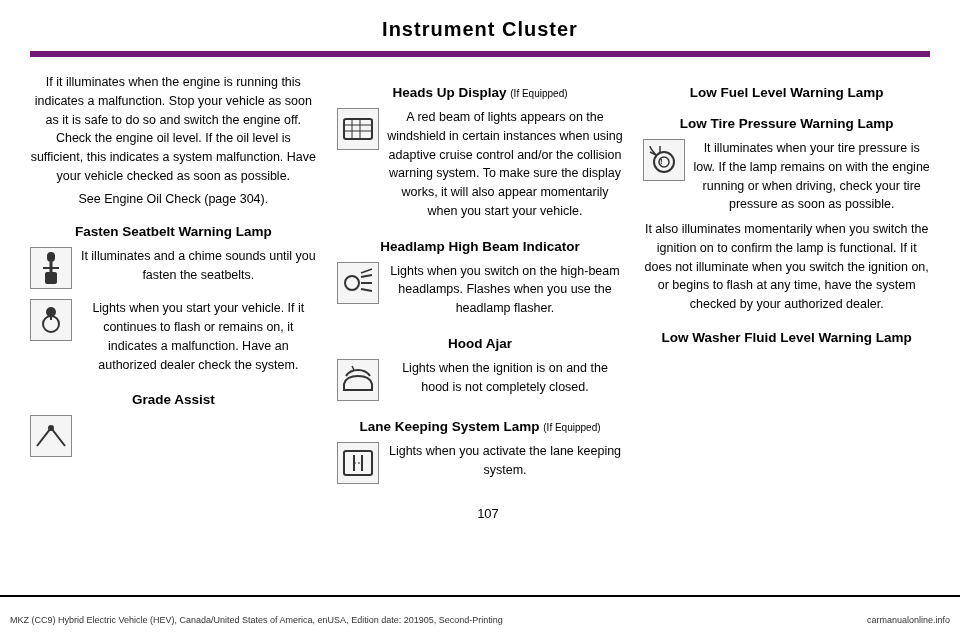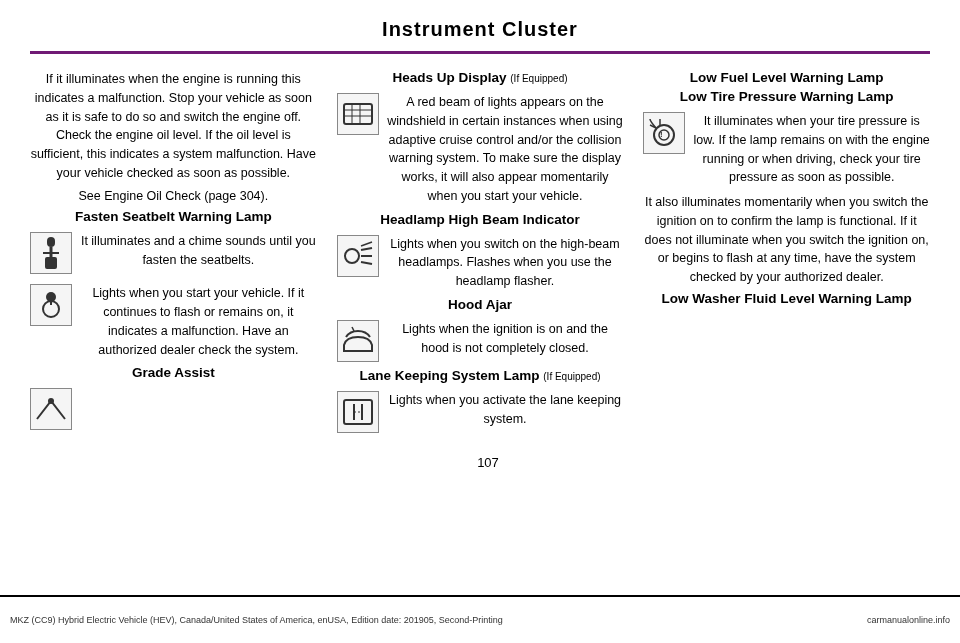--- a/index.html
+++ b/index.html
@@ -11,21 +11,21 @@
       width: 960px;
       min-height: 643px;
       position: relative;
     }
     .page-title {
       text-align: center;
       font-size: 20px;
       font-weight: bold;
       padding: 18px 0 10px 0;
       letter-spacing: 1px;
-      border-bottom: 3px solid #701a75;
+      border-bottom: 6px solid #701a75;
       margin: 0 30px;
     }
     .content-area {
       display: flex;
       flex-direction: row;
       padding: 16px 30px 10px 30px;
       gap: 20px;
       text-align: center;
     }
     .col {
@@ -34,20 +34,21 @@
       flex-direction: column;
       gap: 0;
     }
     .col-left { flex: 1.1; }
     .col-mid { flex: 1.1; }
     .col-right { flex: 1.1; }
 
     .section-heading {
       font-weight: bold;
       font-size: 13.5px;
+      margin-top: 12px;
       margin-bottom: 4px;
     }
     .section-heading .if-equipped {
       font-size: 10px;
       font-weight: normal;
     }
     .section-text {
       font-size: 12.5px;
       line-height: 1.5;
       margin-bottom: 4px;

